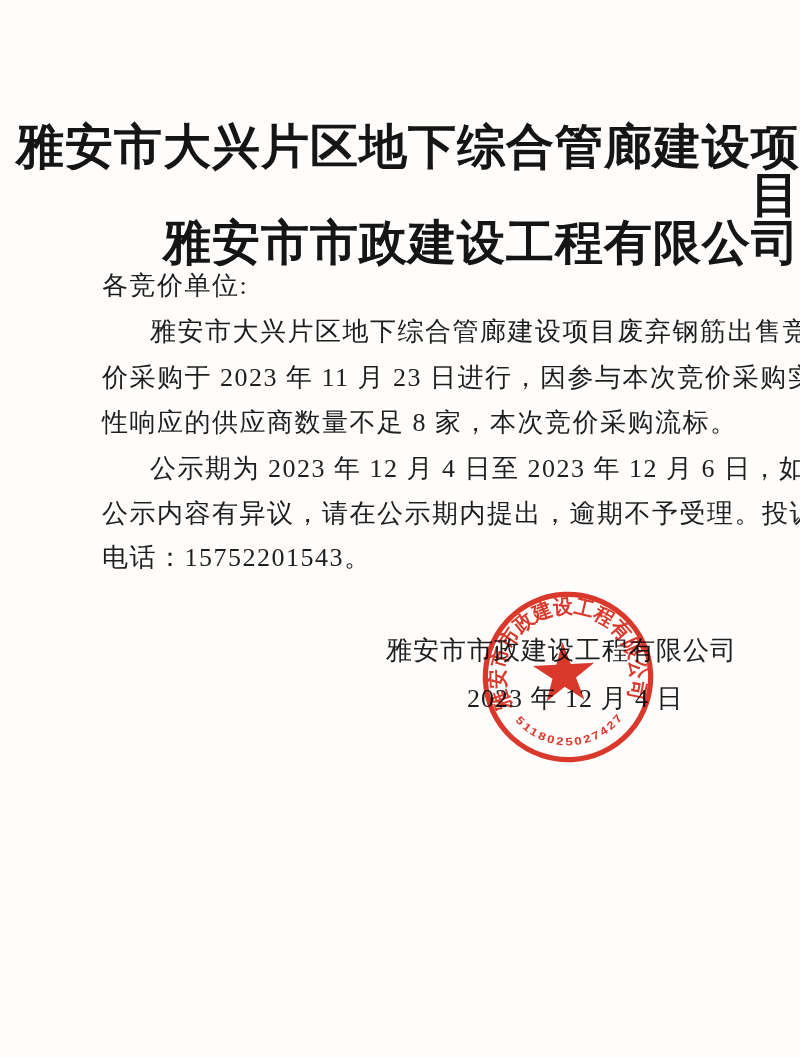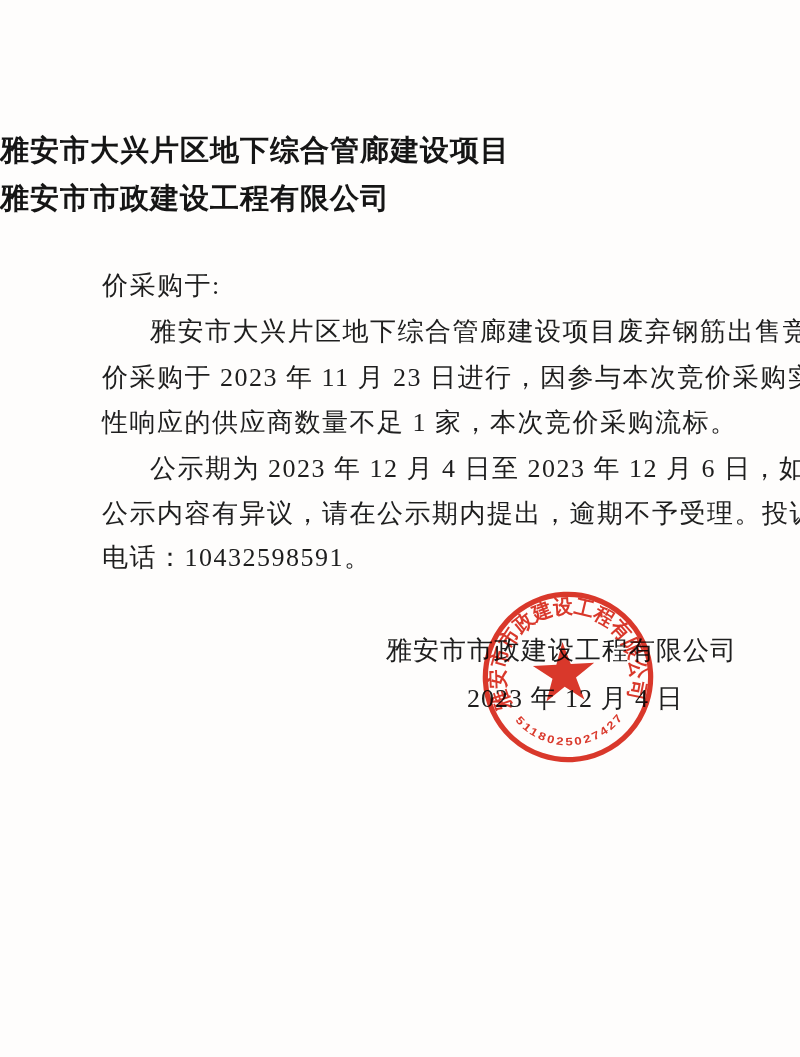--- a/index.html
+++ b/index.html
@@ -11,24 +11,24 @@
   .page {
     position: relative;
     width: 800px; height: 1057px;
     background: #fefdfc;
     overflow: hidden;
     color: #1c1c1c;
   }
   .title {
     position: absolute;
     left: 0; top: 126px; width: 800px;
-    text-align: left;
-    font-family: Liberation Sans, sans-serif;
+    text-align: right;
+    font-family: Liberation Mono, monospace;
     font-weight: bold;
-    font-size: 29px;
+    font-size: 48px;
     line-height: 48px;
     color: #151515;
     letter-spacing: 1px;
   }
   .bodyline {
     position: absolute;
     left: 102px;
     font-size: 26px;
     line-height: 30px;
     letter-spacing: 1.5px;
@@ -60,28 +60,28 @@
 </head>
 <body>
 
 <div class="page">
 
   <div class="title">
     <div>雅安市大兴片区地下综合管廊建设项目</div>
     <div>雅安市市政建设工程有限公司</div>
   </div>
 
-  <div class="bodyline" style="top:271px">价采购于:</div>
+  <div class="bodyline" style="top:271px">各竞价单位:</div>
 
   <div class="bodyline indent" style="top:317px">雅安市大兴片区地下综合管廊建设项目废弃钢筋出售竞</div>
   <div class="bodyline" style="top:363px">价采购于 2023 年 11 月 23 日进行，因参与本次竞价采购实质</div>
-  <div class="bodyline" style="top:408px">性响应的供应商数量不足 1 家，本次竞价采购流标。</div>
+  <div class="bodyline" style="top:408px">性响应的供应商数量不足 8 家，本次竞价采购流标。</div>
   <div class="bodyline indent" style="top:454px">公示期为 2023 年 12 月 4 日至 2023 年 12 月 6 日，如对</div>
   <div class="bodyline" style="top:499px">公示内容有异议，请在公示期内提出，逾期不予受理。投诉</div>
-  <div class="bodyline" style="top:543px">电话：10432598591。</div>
+  <div class="bodyline" style="top:543px">电话：15752201543。</div>
 
   <div class="sigline" style="left:386px; top:633px">雅安市市政建设工程有限公司</div>
   <div class="sigline" style="left:467px; top:681px">2023 年 12 月 4 日</div>
 
   <div class="stamp">
     <svg viewBox="0 0 200 200" xmlns="http://www.w3.org/2000/svg">
       <defs>
         <path id="arcTop" d="M 39.3,128.3 A 67,67 0 1 1 160.7,128.3" fill="none"></path>
         <path id="arcBottom" d="M 41,141.3 A 72,72 0 0 0 159,141.3" fill="none"></path>
       </defs>

